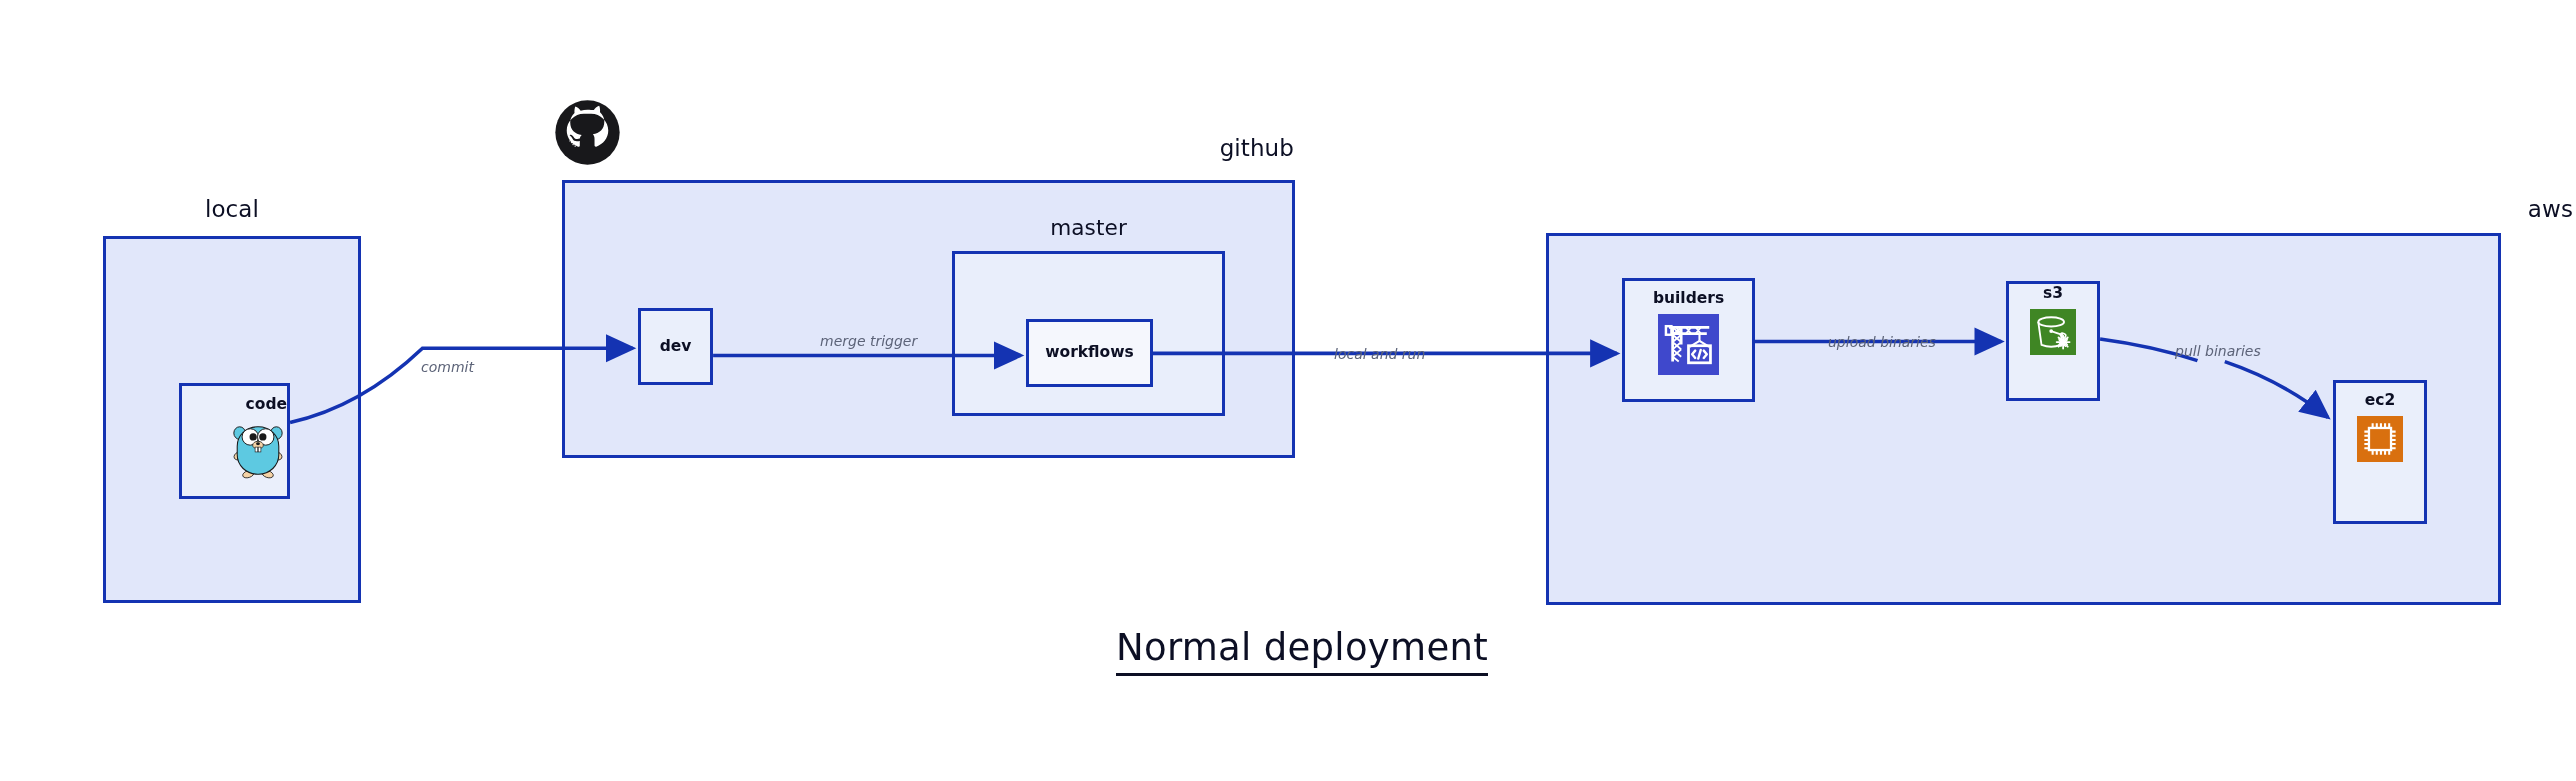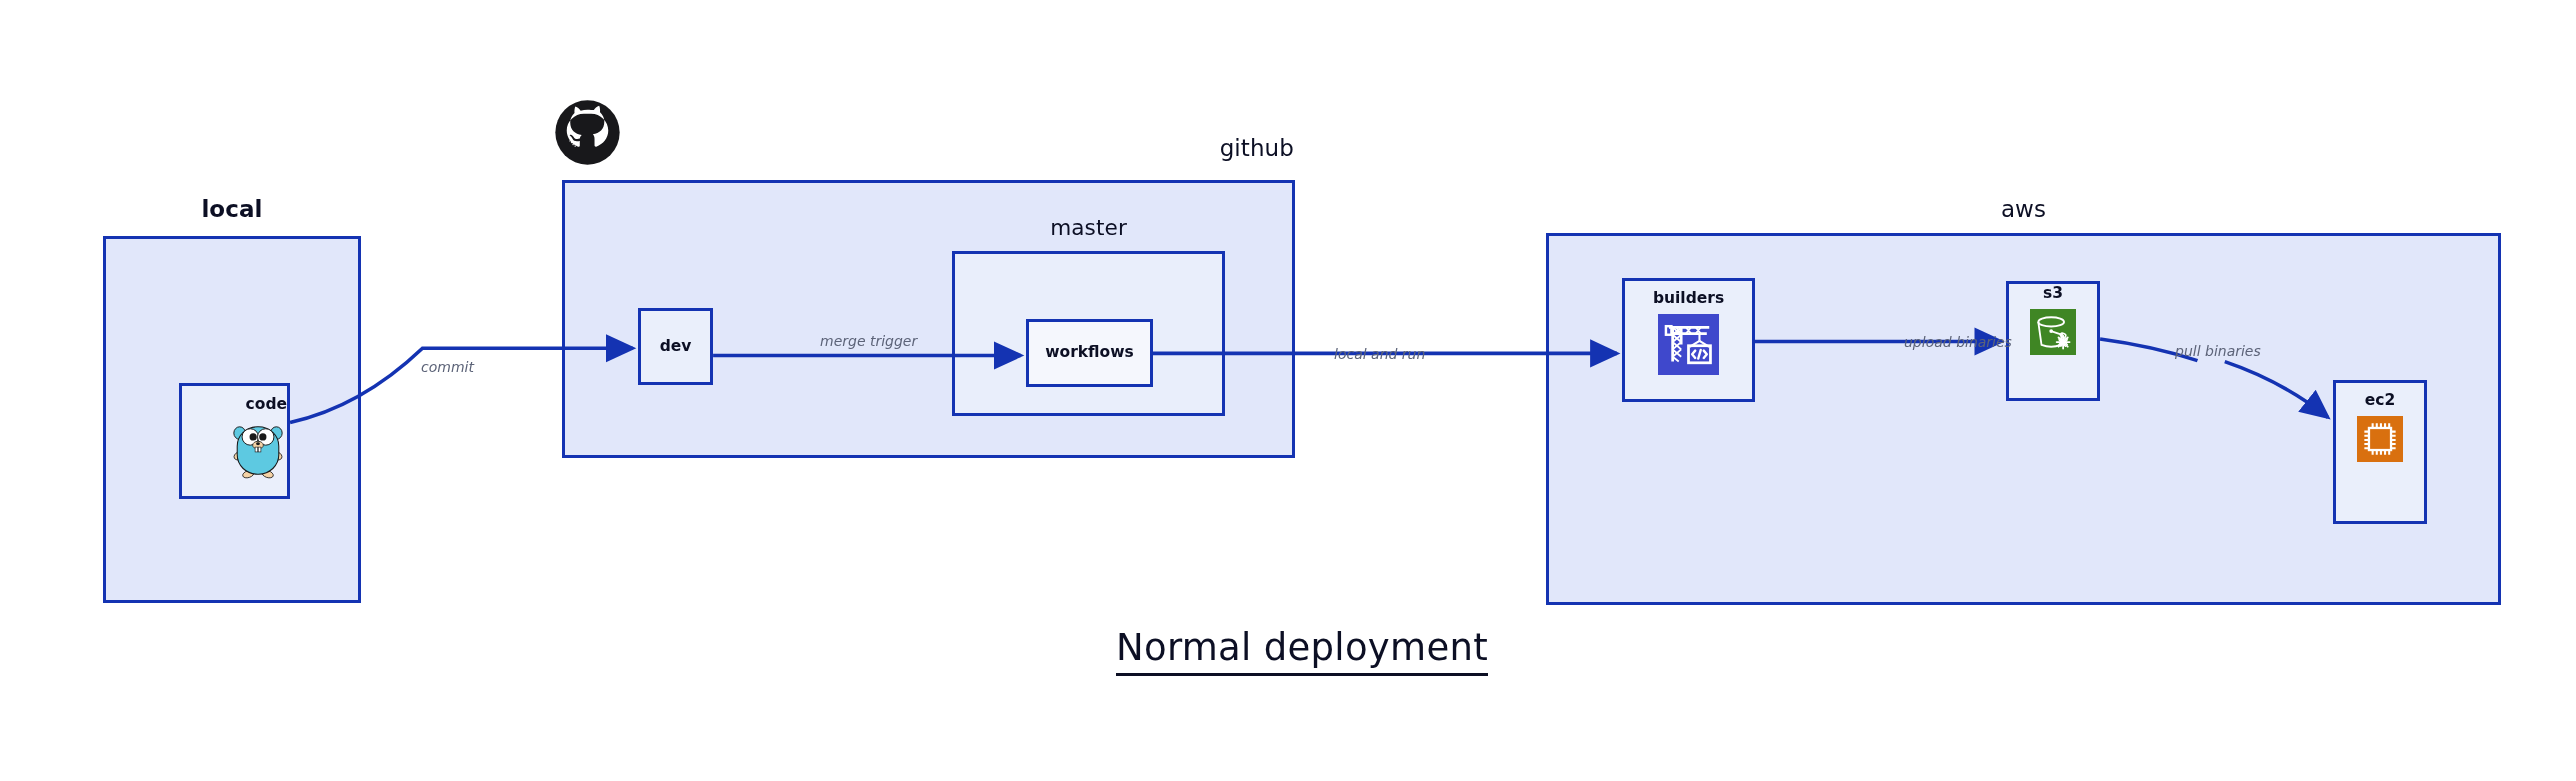--- a/index.html
+++ b/index.html
@@ -101,21 +101,21 @@
     top: 99px;
     width: 67px;
     height: 67px;
   }
 </style>
 </head>
 <body>
 
 <div id="canvas">
 
-  <div class="group-label" style="left:103px; top:196px; width:258px; text-align:center; font-size:23px;font-weight:bold;">local</div>
+  <div class="group-label" style="left:103px; top:196px; width:258px; text-align:center; font-size:23px;">local</div>
   <div class="group" style="left:103px; top:236px; width:258px; height:367px;">
   </div>
 
   <div class="node" style="left:179px; top:383px; width:111px; height:116px; padding-top:11.3px;align-items:flex-end;">
     <div class="node-label">code</div>
     <span class="node-icon" style="margin-top:8.2px;">
       <svg width="58" height="58" viewBox="0 0 120 120">
 
         <ellipse cx="21" cy="72" rx="11" ry="8" fill="#f4d2a5" stroke="#1a1a1a" stroke-width="1.6" transform="rotate(-25 21 72)"></ellipse>
         <ellipse cx="99" cy="72" rx="11" ry="8" fill="#f4d2a5" stroke="#1a1a1a" stroke-width="1.6" transform="rotate(25 99 72)"></ellipse>
@@ -157,21 +157,21 @@
   <div class="group inner" style="left:952px; top:251px; width:273px; height:165px;"></div>
 
   <div class="node" style="left:638px; top:308px; width:75px; height:77px; justify-content:center;">
     <div class="node-label">dev</div>
   </div>
 
   <div class="node" style="left:1026px; top:319px; width:127px; height:68px; justify-content:center; background:#f5f7fd;">
     <div class="node-label">workflows</div>
   </div>
 
-  <div class="group-label" style="left:1546px; top:196px; width:955px; text-align:center; font-size:23px;">aws</div>
+  <div class="group-label" style="left:1618px; top:196px; width:955px; text-align:right; font-size:23px;">aws</div>
   <div class="group" style="left:1546px; top:233px; width:955px; height:372px;"></div>
 
   <div class="node" style="left:1622px; top:278px; width:133px; height:124px; padding-top:10.3px;">
     <div class="node-label">builders</div>
     <span class="node-icon" style="margin-top:7.7px;">
       <svg width="61" height="61" viewBox="0 0 100 100">
         <rect x="0" y="0" width="100" height="100" fill="#3f48cc"></rect>
 
         <path fill="none" stroke="#ffffff" stroke-width="4.5" d="M24 22 L24 78 M38 22 L38 50"></path>
         <path fill="none" stroke="#ffffff" stroke-width="3" d="M24 22 L38 34 M38 22 L24 34 M24 34 L38 46 M38 34 L24 46 M24 46 L38 58 M38 46 L24 58 M24 58 L38 70 M38 58 L24 70 M24 70 L34 78"></path>
@@ -253,21 +253,21 @@
 
     <g>
       <path d="M4076 658 Q 4180 672 4265 700" fill="none" stroke="#1433b2" stroke-width="7"></path>
       <path d="M4318 702 Q 4430 740 4518 810" fill="none" stroke="#1433b2" stroke-width="7" marker-end="url(#arrow)"></path>
     </g>
   </svg>
 
   <div class="edge-label" style="left:421px; top:360px;">commit</div>
   <div class="edge-label" style="left:820px; top:334px;">merge trigger</div>
   <div class="edge-label" style="left:1334px; top:347px;">local and run</div>
-  <div class="edge-label" style="left:1904px; top:335px;">upload binaries</div>
+  <div class="edge-label" style="left:1828px; top:335px;">upload binaries</div>
   <div class="edge-label" style="left:2175px; top:344px;">pull binaries</div>
 
   <div id="diagram-title">
     <span>Normal deployment</span>
   </div>
 
 </div>
 
 
 </body></html>

